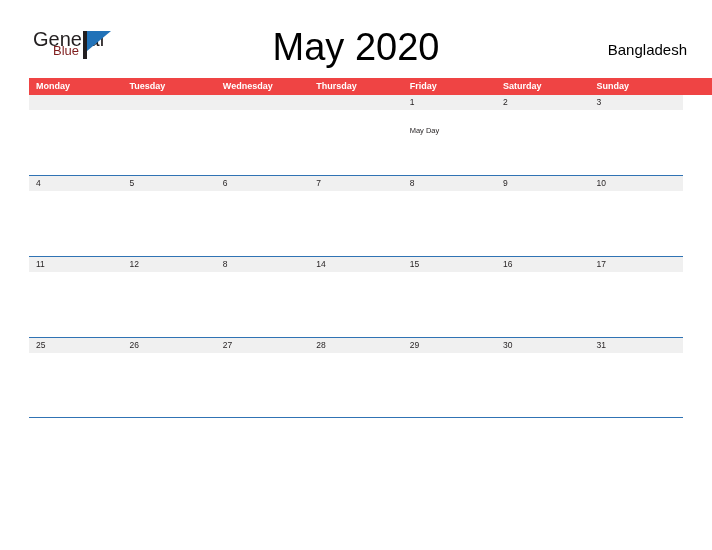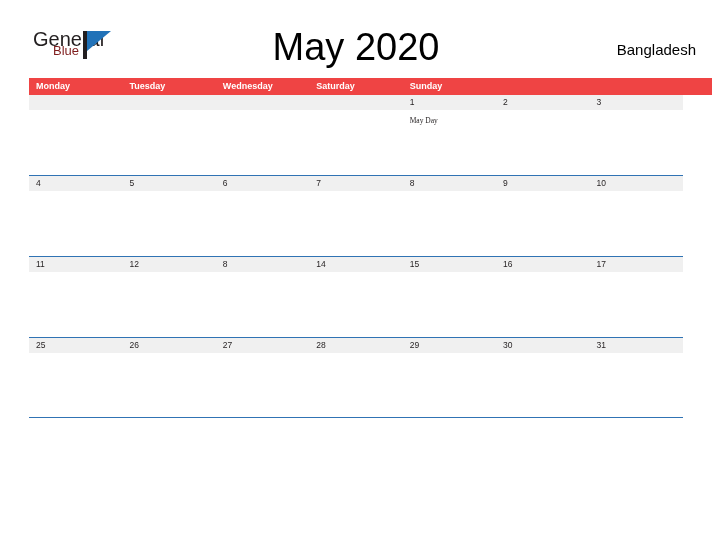--- a/index.html
+++ b/index.html
@@ -74,21 +74,21 @@
     top: 30px;
     width: 712px;
     text-align: center;
     font-size: 38px;
     color: #000000;
     line-height: 34px;
   }
 
   .cal-region {
     position: absolute;
-    right: 16px;
+    right: 25px;
     top: 41px;
     font-size: 15px;
     color: #000000;
     line-height: 18px;
     text-align: center;
     white-space: nowrap;
   }
 
   
   .calendar {
@@ -149,27 +149,26 @@
   }
 
   .events-band {
     display: flex;
     width: 654px;
     height: 64px;
   }
   .event-cell {
     width: 93.43px;
     box-sizing: border-box;
-    padding: 6px 4px 0 7px;
+    padding: 16px 4px 0 7px;
     font-size: 7.5px;
     color: #231f20;
     line-height: 10.5px;
     white-space: pre-line;
     overflow: hidden;
-    font-family: Liberation Serif, serif;
   }
 </style>
 </head>
 <body>
 
 <div class="page-header">
 
   <div class="logo">
     <span class="logo-general">General</span>
     <span class="logo-flagpole"></span>
@@ -182,20 +181,22 @@
   <div class="cal-region">Bangladesh</div>
 
 </div>
 
 <div class="calendar">
 
   <div class="weekday-row">
     <div class="weekday-cell">Monday</div>
     <div class="weekday-cell">Tuesday</div>
     <div class="weekday-cell">Wednesday</div>
+    <div class="weekday-cell">Thursday</div>
+    <div class="weekday-cell">Friday</div>
     <div class="weekday-cell">Saturday</div>
     <div class="weekday-cell">Sunday</div>
   </div>
 
   <div class="week-row first">
     <div class="numbers-band">
       <div class="num-cell"></div>
       <div class="num-cell"></div>
       <div class="num-cell"></div>
       <div class="num-cell"></div>

